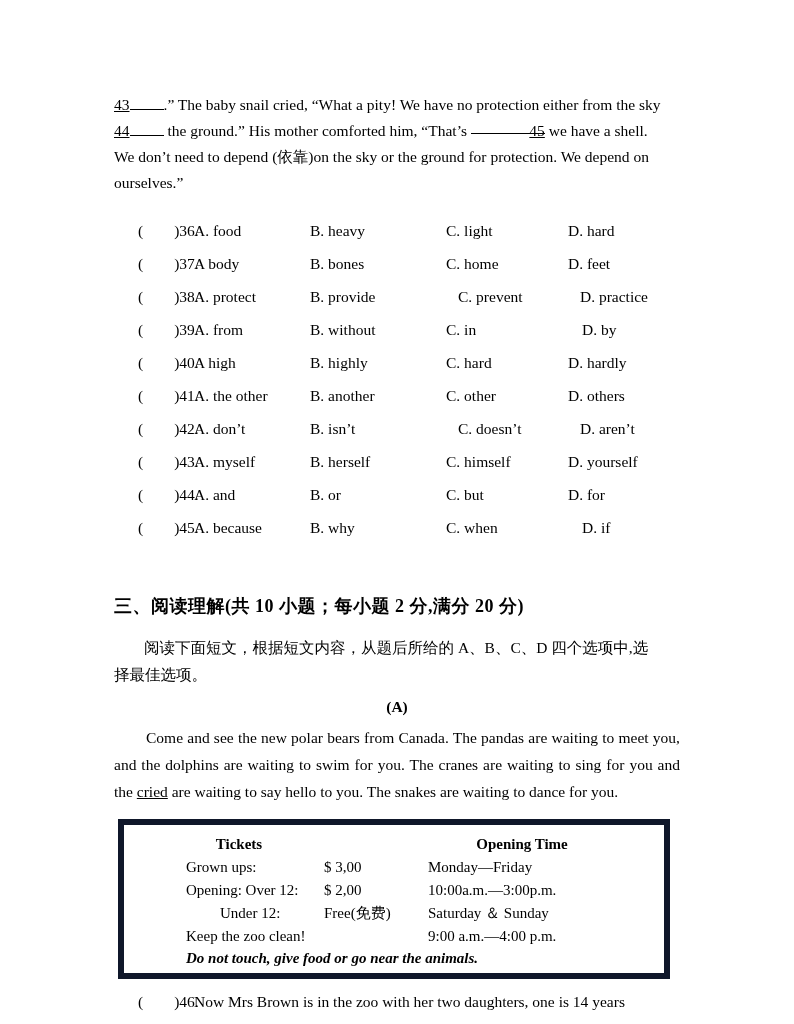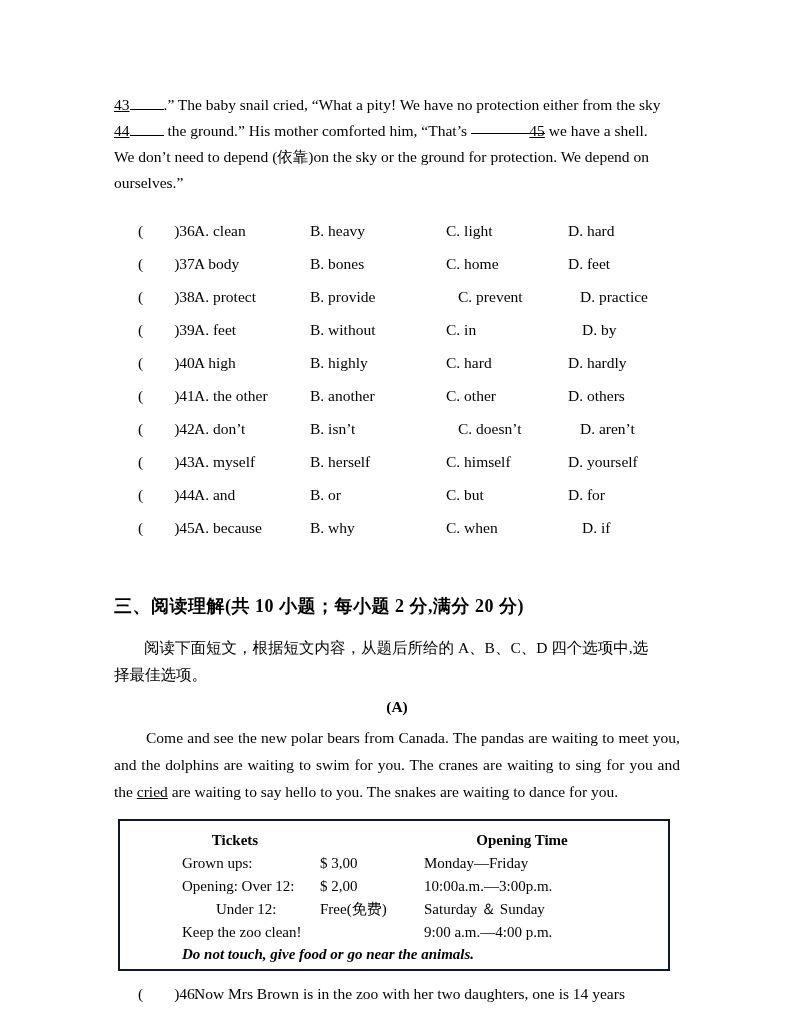--- a/index.html
+++ b/index.html
@@ -110,21 +110,21 @@
     font-size: 15.5px;
     line-height: 27px;
     text-indent: 32px;
     text-align: justify;
   }
   
   .ticket-box {
     margin-top: 14px;
     margin-left: 4px;
     width: 552px;
-    border: 2px solid #0f172a;
+    border: 6px solid #0f172a;
     padding: 8px 0 6px 0;
     box-sizing: border-box;
   }
   .ticket-row {
     display: flex;
     font-size: 15px;
     line-height: 23px;
   }
   .tk-left {
     width: 290px;
@@ -184,21 +184,21 @@
       <span class="blankline" style="width:74px; height:15px;text-align:right;"><span class="b-num">45</span></span>
       <span>we have a shell.</span><br>
       <span>We don’t need to depend (依靠)on the sky or the ground for protection. We depend on</span><br>
       <span>ourselves.”</span>
     </div>
 
     <div class="options">
 
       <div class="opt-row">
         <span class="opt-paren">(        )36.</span>
-        <span class="opt-a">A. clean</span>
+        <span class="opt-a">A. food</span>
         <span class="opt-b">B. heavy</span>
         <span class="opt-c">C. light</span>
         <span class="opt-d">D. hard</span>
       </div>
 
       <div class="opt-row">
         <span class="opt-paren">(        )37.</span>
         <span class="opt-a">A body</span>
         <span class="opt-b">B. bones</span>
         <span class="opt-c">C. home</span>
@@ -208,21 +208,21 @@
       <div class="opt-row">
         <span class="opt-paren">(        )38.</span>
         <span class="opt-a">A. protect</span>
         <span class="opt-b">B. provide</span>
         <span class="opt-c indent-c">C. prevent</span>
         <span class="opt-d">D. practice</span>
       </div>
 
       <div class="opt-row">
         <span class="opt-paren">(        )39.</span>
-        <span class="opt-a">A. feet</span>
+        <span class="opt-a">A. from</span>
         <span class="opt-b">B. without</span>
         <span class="opt-c">C. in</span>
         <span class="opt-d indent-d">D. by</span>
       </div>
 
       <div class="opt-row">
         <span class="opt-paren">(        )40.</span>
         <span class="opt-a">A high</span>
         <span class="opt-b">B. highly</span>
         <span class="opt-c">C. hard</span>

